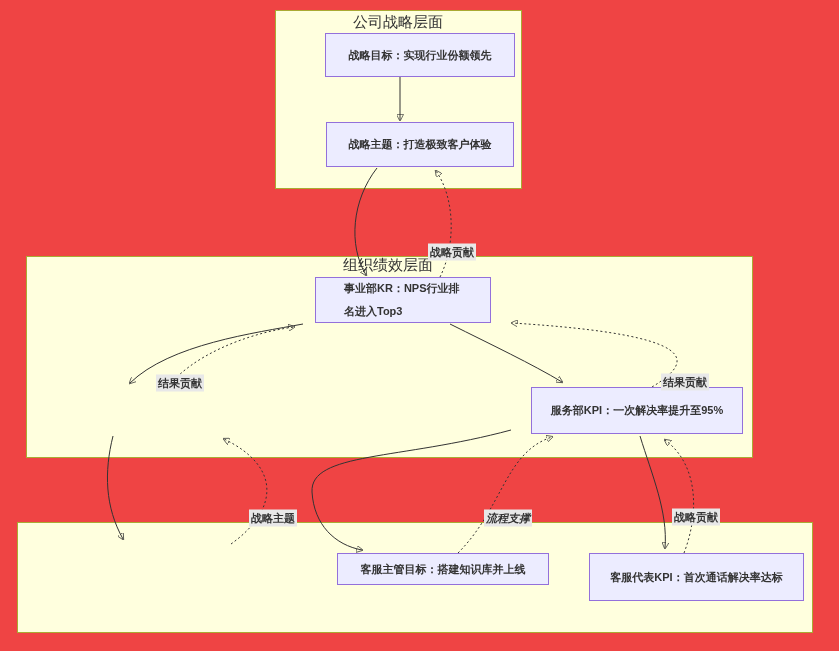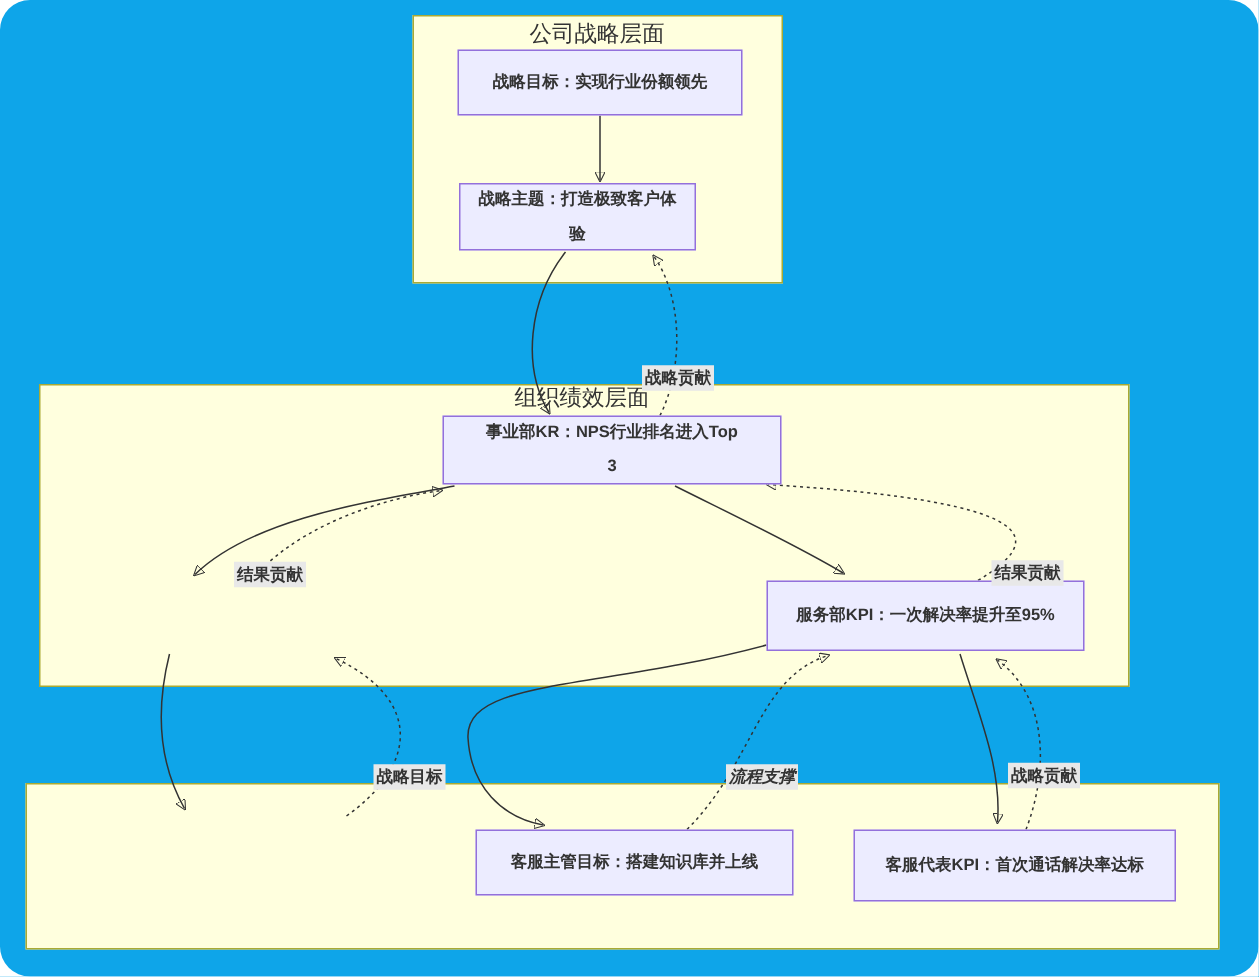--- a/index.html
+++ b/index.html
@@ -1,24 +1,23 @@
 <!DOCTYPE html>
 <html><head>
 <meta charset="utf-8">
 <style>
   html, body { margin: 0; padding: 0; background: #ffffff; }
   .canvas {
     position: relative;
     width: 839px;
     height: 651px;
-    background: #0ea5e9;
+    background: #ef4444;
     font-family: "Liberation Sans", "DejaVu Sans", sans-serif;
     color: #333333;
     overflow: hidden;
-    border-radius: 20px;
   }
   .cluster {
     position: absolute;
     background: #ffffde;
     border: 1px solid #aaaa33;
     box-sizing: border-box;
     z-index: 1;
   }
   .cluster-title {
     position: absolute;
@@ -41,27 +40,27 @@
   }
   .edges path.dotted { stroke-dasharray: 2 2.5; }
   .node {
     position: absolute;
     background: #ececff;
     border: 1px solid #9370db;
     box-sizing: border-box;
     display: flex;
     align-items: center;
     justify-content: center;
-    text-align: center;
     font-size: 11px;
     font-weight: 700;
     line-height: 23px;
     color: #333333;
     z-index: 4;
     word-break: break-all;
+    margin-left: 20px;
   }
   .edge-label {
     position: absolute;
     transform: translate(-50%, -50%);
     background: #e8e8e8;
     font-size: 11px;
     font-weight: 700;
     color: #333333;
     padding: 1px 2px;
     white-space: nowrap;
@@ -96,26 +95,26 @@
     <path class="dotted" d="M652,387 C693,362 706,335 512,323" marker-end="url(#arrow)"></path>
     <path d="M113,436 C104,472 105,507 123,539" marker-end="url(#arrow)"></path>
     <path class="dotted" d="M231,544 C276,512 284,468 224,439" marker-end="url(#arrow)"></path>
     <path d="M511,430 C400,460 310,452 312,492 C314,525 335,545 362,550" marker-end="url(#arrow)"></path>
     <path class="dotted" d="M458,553 C503,508 505,452 552,437" marker-end="url(#arrow)"></path>
     <path d="M640,436 C652,475 668,512 665,548" marker-end="url(#arrow)"></path>
     <path class="dotted" d="M684,553 C699,514 699,465 665,440" marker-end="url(#arrow)"></path>
   </svg>
 
   <div class="node" style="left:305px; top:33px; width:190px; height:44px; padding:0 10px;">战略目标：实现行业份额领先</div>
-  <div class="node" style="left:306px; top:122px; width:158px; height:45px; padding:0 10px;">战略主题：打造极致客户体验</div>
-  <div class="node" style="left:295px; top:277px; width:226px; height:46px; padding:0 28px;">事业部KR：NPS行业排名进入Top3</div>
+  <div class="node" style="left:306px; top:122px; width:188px; height:45px; padding:0 10px;">战略主题：打造极致客户体验</div>
+  <div class="node" style="left:295px; top:277px; width:176px; height:46px; padding:0 28px;">事业部KR：NPS行业排名进入Top3</div>
   <div class="node" style="left:511px; top:387px; width:212px; height:47px; padding:15px 10px;">服务部KPI：一次解决率提升至95%</div>
-  <div class="node" style="left:317px; top:553px; width:212px; height:44px; padding:0 10px;">客服主管目标：搭建知识库并上线</div>
+  <div class="node" style="left:317px; top:553px; width:212px; height:32px; padding:0 10px;">客服主管目标：搭建知识库并上线</div>
   <div class="node" style="left:569px; top:553px; width:215px; height:48px; padding:0 10px;">客服代表KPI：首次通话解决率达标</div>
 
   <span class="edge-label" style="left:452px; top:224px;">战略贡献</span>
   <span class="edge-label" style="left:180px; top:355px;">结果贡献</span>
   <span class="edge-label" style="left:685px; top:354px;">结果贡献</span>
-  <span class="edge-label" style="left:273px; top:490px;">战略目标</span>
+  <span class="edge-label" style="left:273px; top:490px;">战略主题</span>
   <span class="edge-label" style="left:508px; top:490px;font-style:italic;">流程支撑</span>
   <span class="edge-label" style="left:696px; top:489px;">战略贡献</span>
 
 </div>
 
 </body></html>

